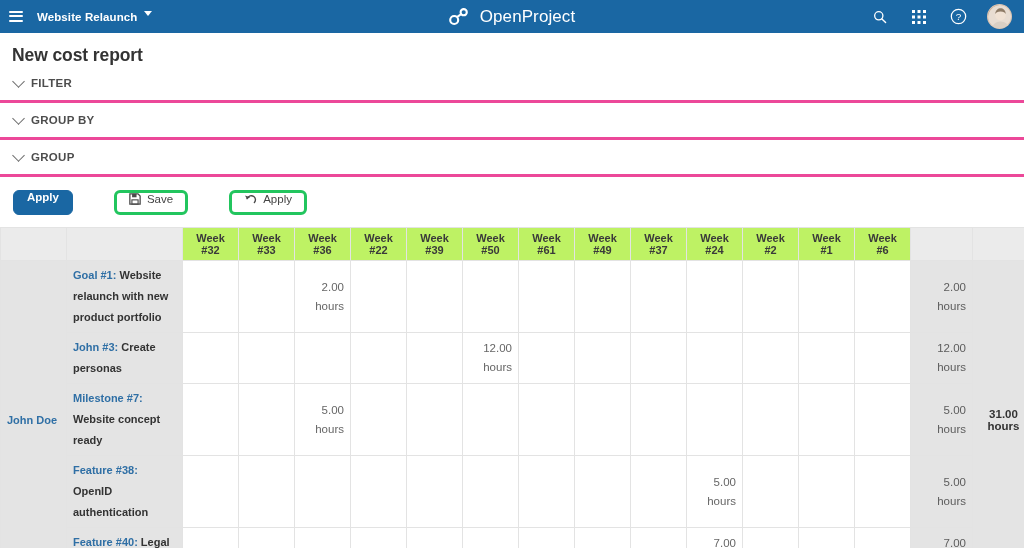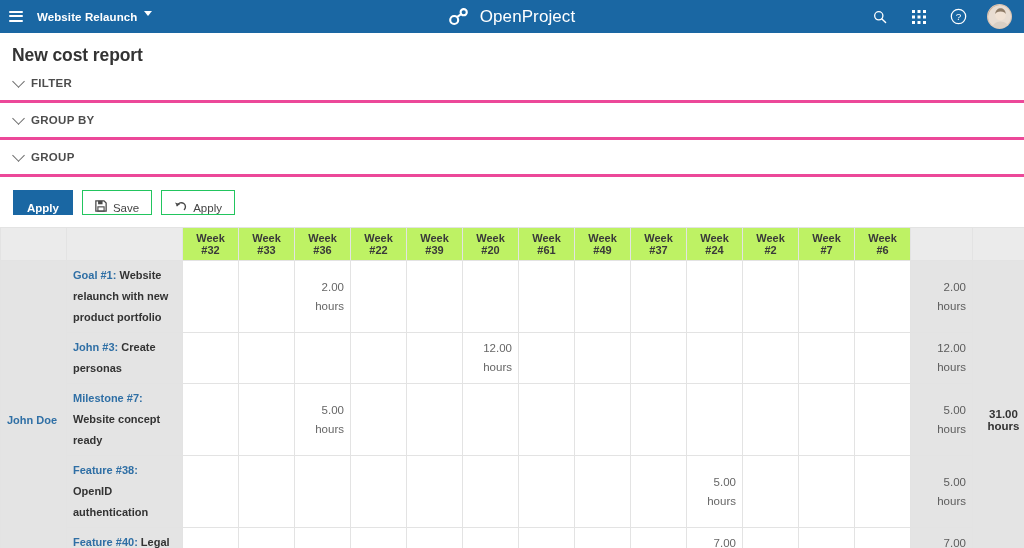--- a/index.html
+++ b/index.html
@@ -113,39 +113,40 @@
   
   .actions {
     display: flex;
     align-items: center;
     gap: 9px;
     padding: 13px 0 12px 13px;
   }
   .btn {
     height: 25px;
     display: inline-flex;
-    align-items: flex-end;
+    align-items: flex-start;
     gap: 6px;
     padding: 0 12px;
     font-size: 11.5px;
-    border-radius: 0;
+    border-radius: 6px;
     cursor: pointer;
     white-space: nowrap;
   }
   .btn-primary {
     background: #1A67A3;
     color: #ffffff;
     border: 1px solid #1A67A3;
     font-weight: bold;
     padding: 0 13px;
   }
   .btn-default {
     background: #ffffff;
     color: #454545;
-    border: 1px solid #22c55e;
+    border: 3px solid #22c55e;
+    margin-left: 32px;
   }
 
   
   .table-wrap { width: 1024px; overflow: hidden; }
   table.report {
     border-collapse: collapse;
     table-layout: fixed;
     width: 1024px;
     font-size: 11px;
   }
@@ -333,27 +334,27 @@
     </colgroup>
     <thead>
       <tr>
         <th class="corner-a"></th>
         <th class="corner-b"></th>
         <th>Week #32</th>
         <th>Week #33</th>
         <th>Week #36</th>
         <th>Week #22</th>
         <th>Week #39</th>
-        <th>Week #20</th>
+        <th>Week #50</th>
         <th>Week #61</th>
         <th>Week #49</th>
         <th>Week #37</th>
         <th>Week #24</th>
         <th>Week #2</th>
-        <th>Week #7</th>
+        <th>Week #1</th>
         <th>Week #6</th>
         <th class="corner-tot"></th>
         <th class="corner-gtot"></th>
       </tr>
     </thead>
     <tbody>
 
       <tr style="height:62px">
         <td class="user-cell" rowspan="5">John Doe</td>
         <td class="wp-cell">

